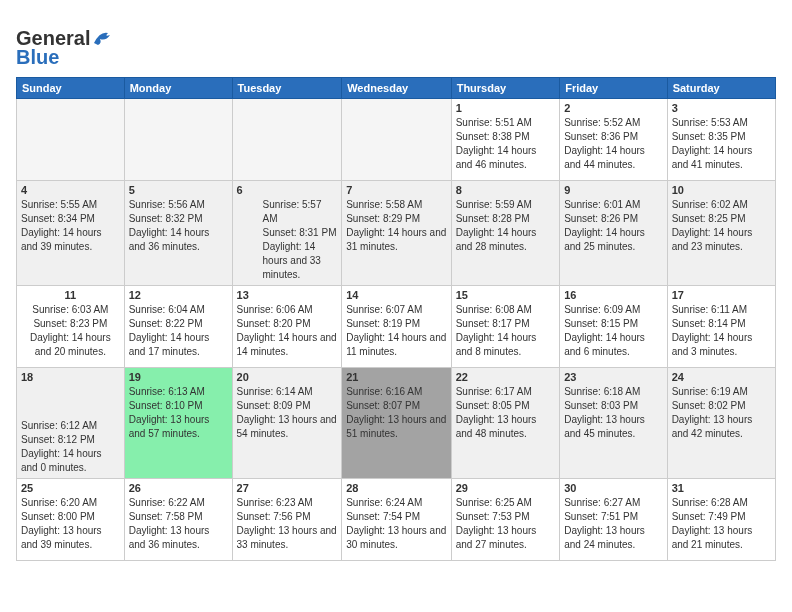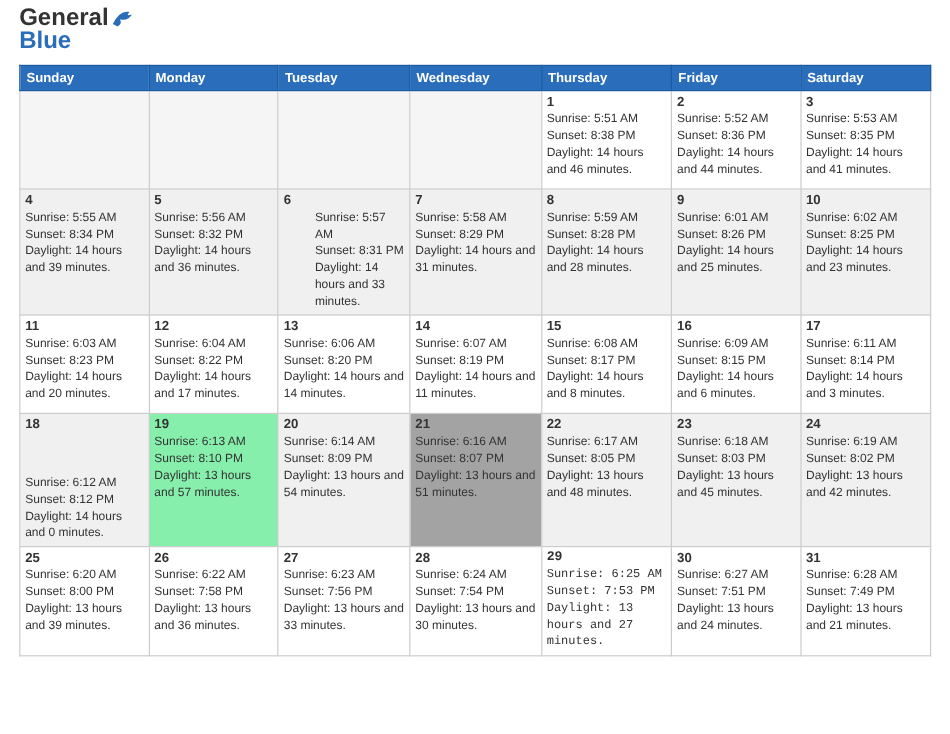--- a/index.html
+++ b/index.html
@@ -6,21 +6,21 @@
     body {
       font-family: Arial, sans-serif;
       background: #fff;
       width: 792px;
       height: 612px;
       overflow: hidden;
     }
     .page {
       width: 792px;
       height: 448px;
-      padding: 4px 16px;
+      padding: 27px 16px;
     }
     .header {
       display: flex;
       justify-content: space-between;
       align-items: flex-start;
       margin-bottom: 8px;
     }
     .logo {
       display: flex;
       flex-direction: column;
@@ -179,21 +179,21 @@
 Daylight: 14 hours and 25 minutes.</div>
           </td>
           <td style="background: rgb(240, 240, 240);">
             <span class="day-number">10</span>
             <div class="day-info" style="white-space: pre-line;">Sunrise: 6:02 AM
 Sunset: 8:25 PM
 Daylight: 14 hours and 23 minutes.</div>
           </td>
         </tr>
         <tr class="row-bg-light">
-          <td style="background: rgb(255, 255, 255);">
+          <td style="background: rgb(255, 255, 255); text-align: center;">
             <span class="day-number">11</span>
             <div class="day-info" style="white-space: pre-line;">Sunrise: 6:03 AM
 Sunset: 8:23 PM
 Daylight: 14 hours and 20 minutes.</div>
           </td>
           <td style="background: rgb(255, 255, 255);">
             <span class="day-number">12</span>
             <div class="day-info" style="white-space: pre-line;">Sunrise: 6:04 AM
 Sunset: 8:22 PM
 Daylight: 14 hours and 17 minutes.</div>
@@ -291,21 +291,21 @@
             <div class="day-info" style="white-space: pre-line;">Sunrise: 6:23 AM
 Sunset: 7:56 PM
 Daylight: 13 hours and 33 minutes.</div>
           </td>
           <td style="background: rgb(255, 255, 255);">
             <span class="day-number">28</span>
             <div class="day-info" style="white-space: pre-line;">Sunrise: 6:24 AM
 Sunset: 7:54 PM
 Daylight: 13 hours and 30 minutes.</div>
           </td>
-          <td style="background: rgb(255, 255, 255); font-family: Liberation Mono, monospace;">
+          <td style="background: rgb(255, 255, 255);">
             <span class="day-number">29</span>
             <div class="day-info" style="white-space: pre-line;">Sunrise: 6:25 AM
 Sunset: 7:53 PM
 Daylight: 13 hours and 27 minutes.</div>
           </td>
           <td style="background: rgb(255, 255, 255);">
             <span class="day-number">30</span>
             <div class="day-info" style="white-space: pre-line;">Sunrise: 6:27 AM
 Sunset: 7:51 PM
 Daylight: 13 hours and 24 minutes.</div>

